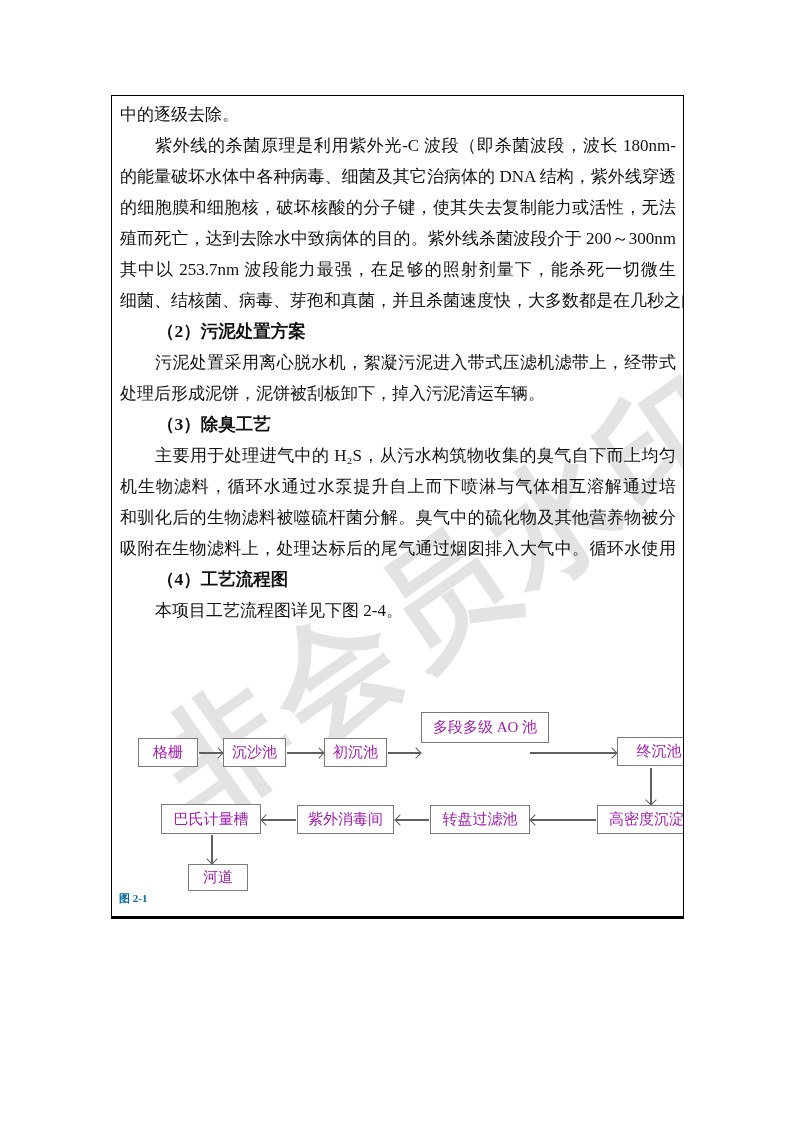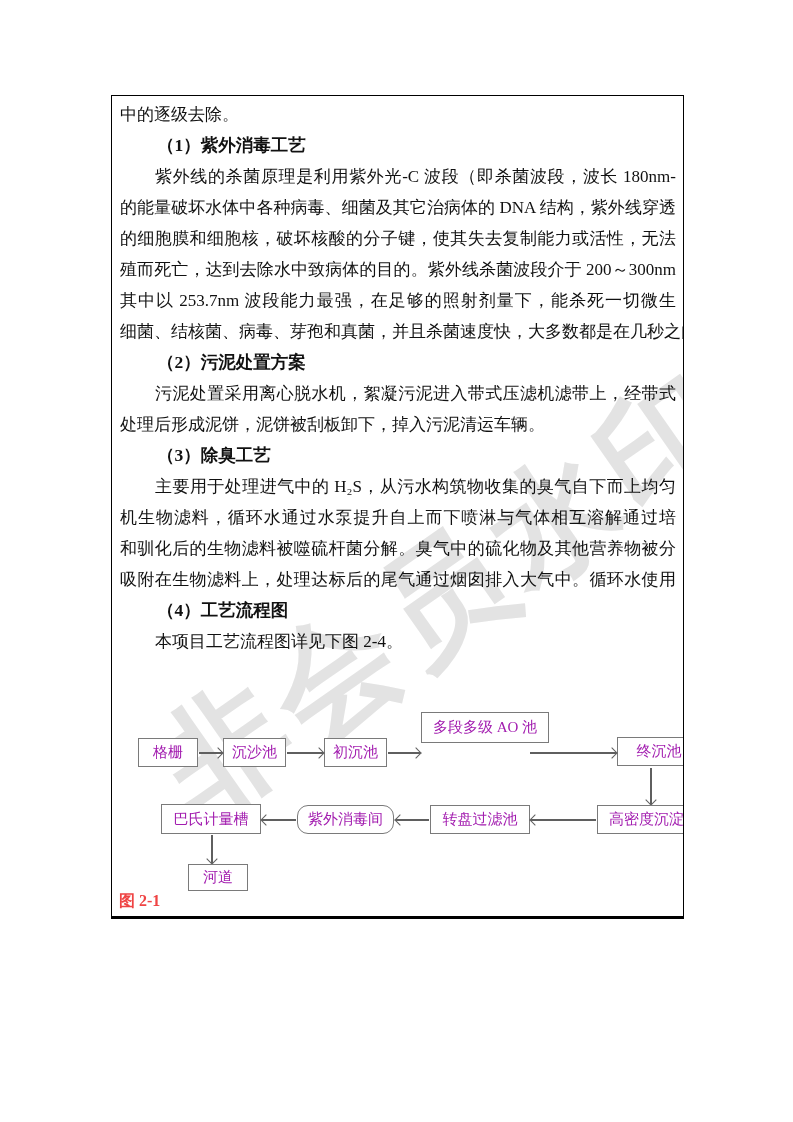--- a/index.html
+++ b/index.html
@@ -104,46 +104,45 @@
   #fb-ao{left:309px;top:616px;width:128px;height:31px;font-family:Liberation Serif, serif;}
   #fb-final{left:505px;top:641px;width:84px;}
   #ar1{left:87px;top:656px;width:23px;}
   #ar2{left:175px;top:656px;width:36px;}
   #ar3{left:276px;top:656px;width:32px;}
   #ar4{left:418px;top:656px;width:86px;}
   #ad1{left:538px;top:672px;height:36px;}
   
   #fb-dense{left:485px;top:709px;width:120px;}
   #fb-disc{left:318px;top:709px;width:100px;}
-  #fb-uv{left:185px;top:709px;width:97px;border-radius:11px;}
+  #fb-uv{left:185px;top:709px;width:97px;}
   #fb-pasteur{left:49px;top:708px;width:100px;height:30px;}
   #al1{left:419px;top:723px;width:65px;}
   #al2{left:284px;top:723px;width:33px;}
   #al3{left:150px;top:723px;width:34px;}
   #ad2{left:99px;top:739px;height:28px;}
   #fb-river{left:76px;top:768px;width:60px;height:27px;}
   
   .fig-caption{
     position:absolute;left:0;top:795px;width:100%;height:22px;
-    z-index:1;font-weight:bold;font-size:16px;color:#ef4444;
+    z-index:1;font-weight:bold;font-size:11px;color:#0369a1;
   }
   .fig-caption .lab{position:absolute;left:7px;top:0;}
   .fig-caption .ttl{position:absolute;left:86px;top:0;letter-spacing:0.5px;}
 </style>
 </head>
 <body>
 
 <div id="page">
   <div id="doc-cell">
 
     <div class="watermark">非会员水印</div>
 
     <div class="textblock">
       <div class="line">中的逐级去除。</div>
-      <div class="line heading">（1）紫外消毒工艺</div>
       <div class="line first j">紫外线的杀菌原理是利用紫外光-C 波段（即杀菌波段，波长 180nm-380nm）</div>
       <div class="line j">的能量破坏水体中各种病毒、细菌及其它治病体的 DNA 结构，紫外线穿透微生物</div>
       <div class="line j">的细胞膜和细胞核，破坏核酸的分子键，使其失去复制能力或活性，无法自身繁</div>
       <div class="line j">殖而死亡，达到去除水中致病体的目的。紫外线杀菌波段介于 200～300nm 之间，</div>
       <div class="line j">其中以 253.7nm 波段能力最强，在足够的照射剂量下，能杀死一切微生物，包括</div>
       <div class="line">细菌、结核菌、病毒、芽孢和真菌，并且杀菌速度快，大多数都是在几秒之内。</div>
       <div class="line heading">（2）污泥处置方案</div>
       <div class="line first j">污泥处置采用离心脱水机，絮凝污泥进入带式压滤机滤带上，经带式压滤机</div>
       <div class="line">处理后形成泥饼，泥饼被刮板卸下，掉入污泥清运车辆。</div>
       <div class="line heading">（3）除臭工艺</div>

